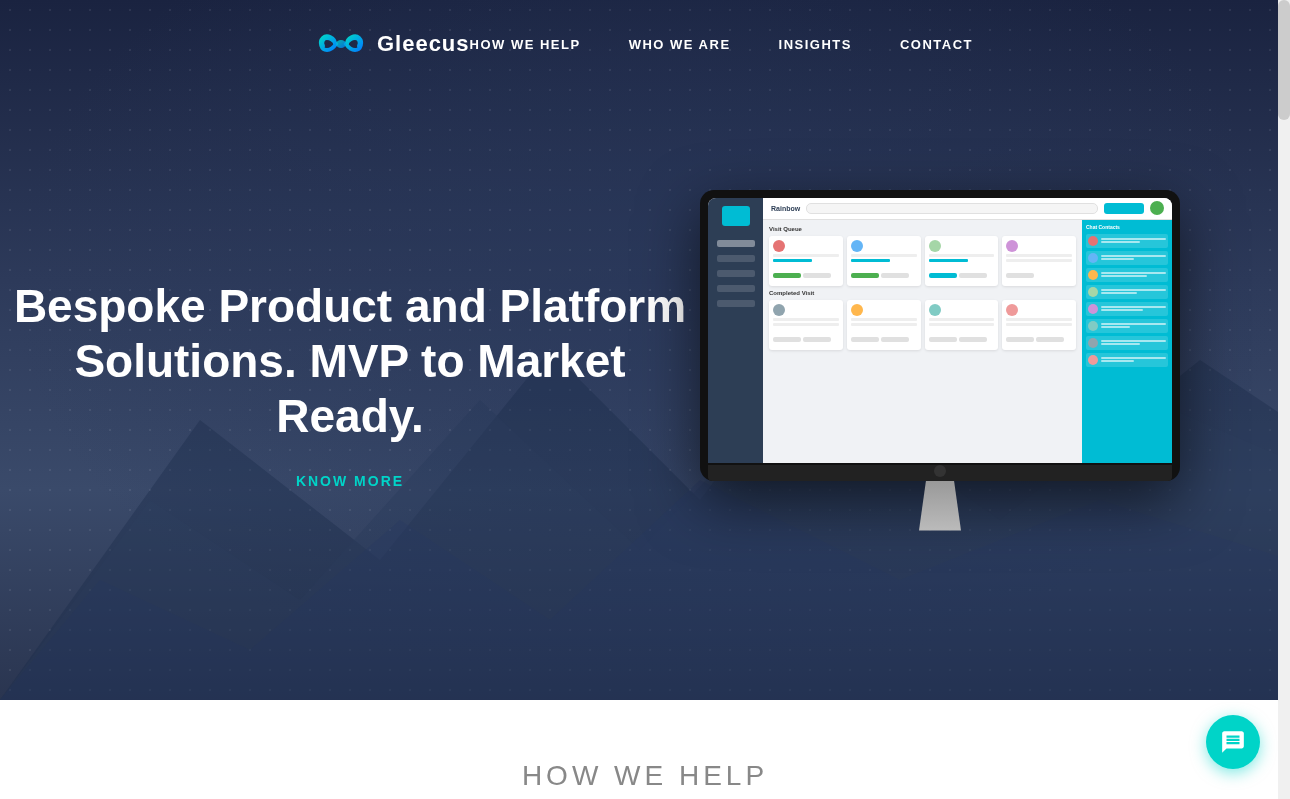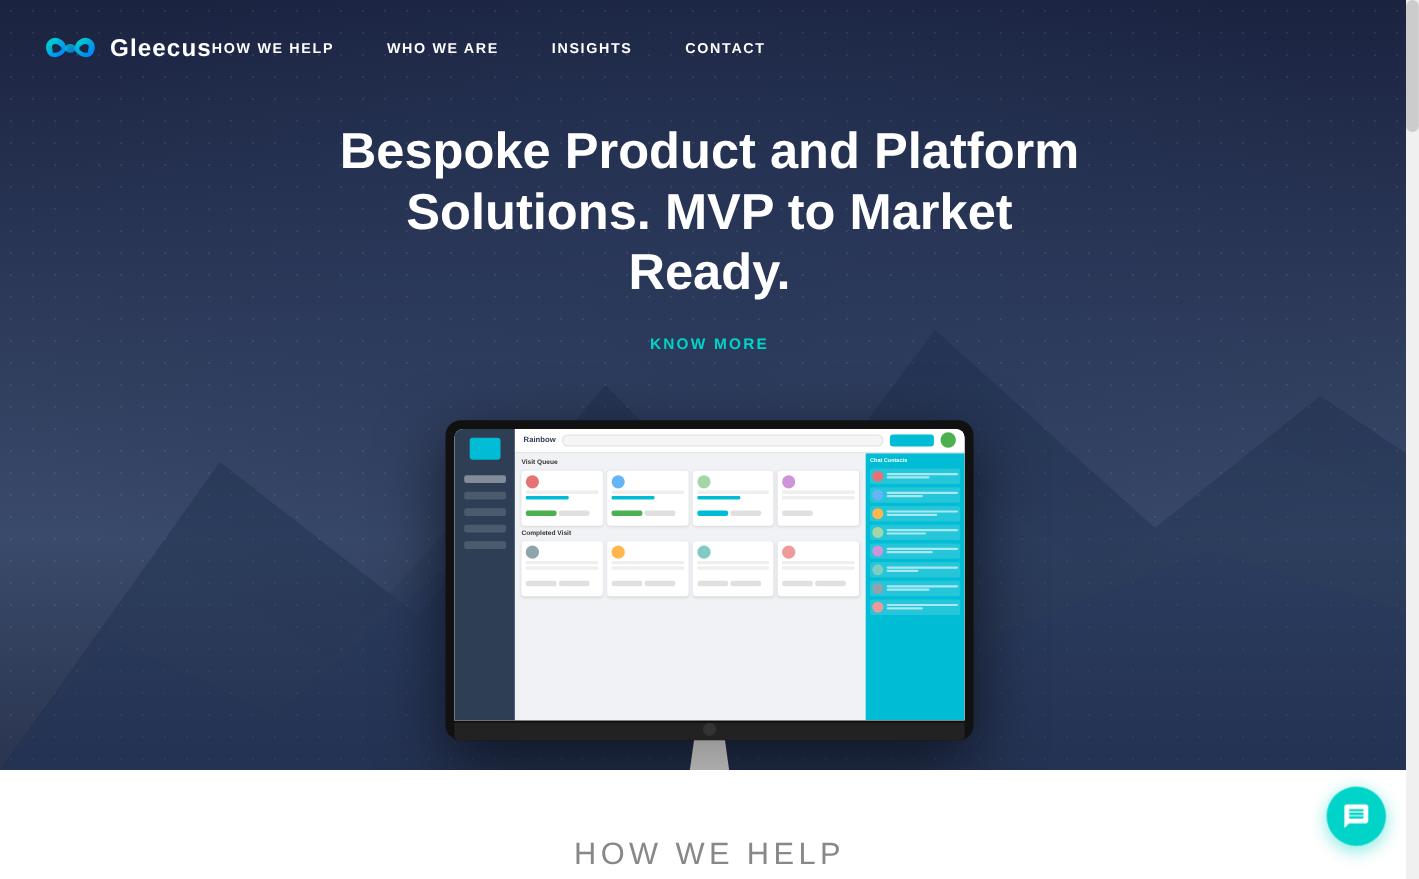--- a/index.html
+++ b/index.html
@@ -5,21 +5,21 @@
     * { margin: 0; padding: 0; box-sizing: border-box; }
     body { font-family: 'Arial', sans-serif; overflow-x: hidden; background: #fff; }
 
     
     .navbar {
       position: absolute;
       top: 0; left: 0; right: 0;
       z-index: 100;
       display: flex;
       align-items: center;
-      justify-content: flex-start;
+      justify-content: center;
       padding: 0 40px;
       height: 88px;
       background: transparent;
     }
     .logo-area {
       display: flex;
       align-items: center;
       gap: 12px;
     }
     .logo-icon {
@@ -47,21 +47,21 @@
     }
 
     
     .hero {
       position: relative;
       width: 100%;
       height: 700px;
       background: linear-gradient(180deg, #1a2340 0%, #2d3a5a 40%, #3a4a6a 70%, #2a3550 100%);
       overflow: hidden;
       display: flex;
-      flex-direction: column;
+      flex-direction: row;
       align-items: center;
       justify-content: flex-start;
     }
 
     
     .hero::before {
       content: '';
       position: absolute;
       inset: 0;
       background:

